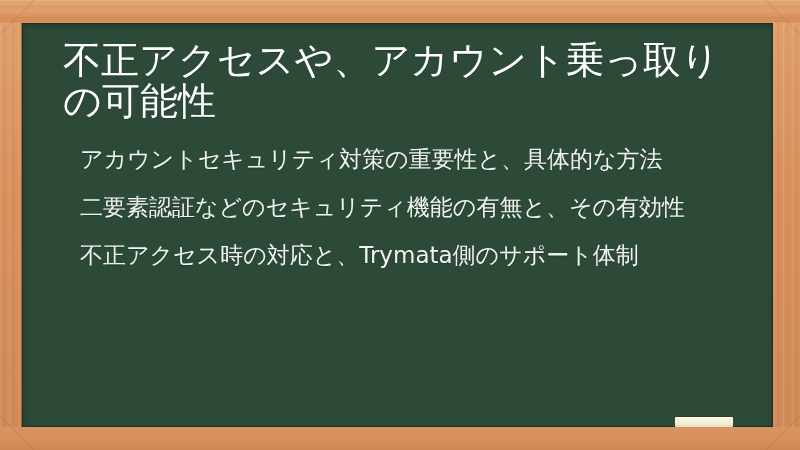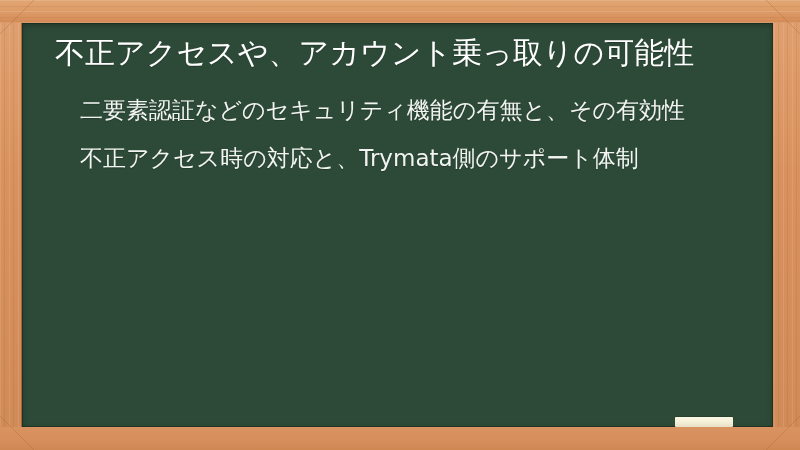--- a/index.html
+++ b/index.html
@@ -108,25 +108,25 @@
     position: absolute;
     inset: 0;
     padding: 9px 30px 0 33px;
     box-sizing: border-box;
   }
 
   
   .board-title {
     color: #ffffff;
     font-family: "DejaVu Sans", "Liberation Sans", sans-serif;
-    font-size: 30px;
+    font-size: 38px;
     font-weight: 400;
     line-height: 41px;
     letter-spacing: 0px;
-    margin: 0;
+    margin: 8px;
     white-space: pre-line;
     text-shadow: 0 1px 1px rgba(0, 0, 0, 0.22);
   }
 
   .board-list {
     list-style: none;
     margin: 19px 0 0 0;
     padding: 0 0 0 25px;
   }
 
@@ -170,20 +170,21 @@
   <div class="miter miter-tr"></div>
   <div class="miter miter-bl"></div>
   <div class="miter miter-br"></div>
 
   <div class="board">
     <div class="board-inner">
 
       <h1 class="board-title">不正アクセスや、アカウント乗っ取りの可能性</h1>
 
       <ul class="board-list">
+        <li class="board-list-item">アカウントセキュリティ対策の重要性と、具体的な方法</li>
         <li class="board-list-item">二要素認証などのセキュリティ機能の有無と、その有効性</li>
         <li class="board-list-item">不正アクセス時の対応と、Trymata側のサポート体制</li>
       </ul>
 
     </div>
 
     <div class="chalk-stick"></div>
   </div>
 
 </div>

